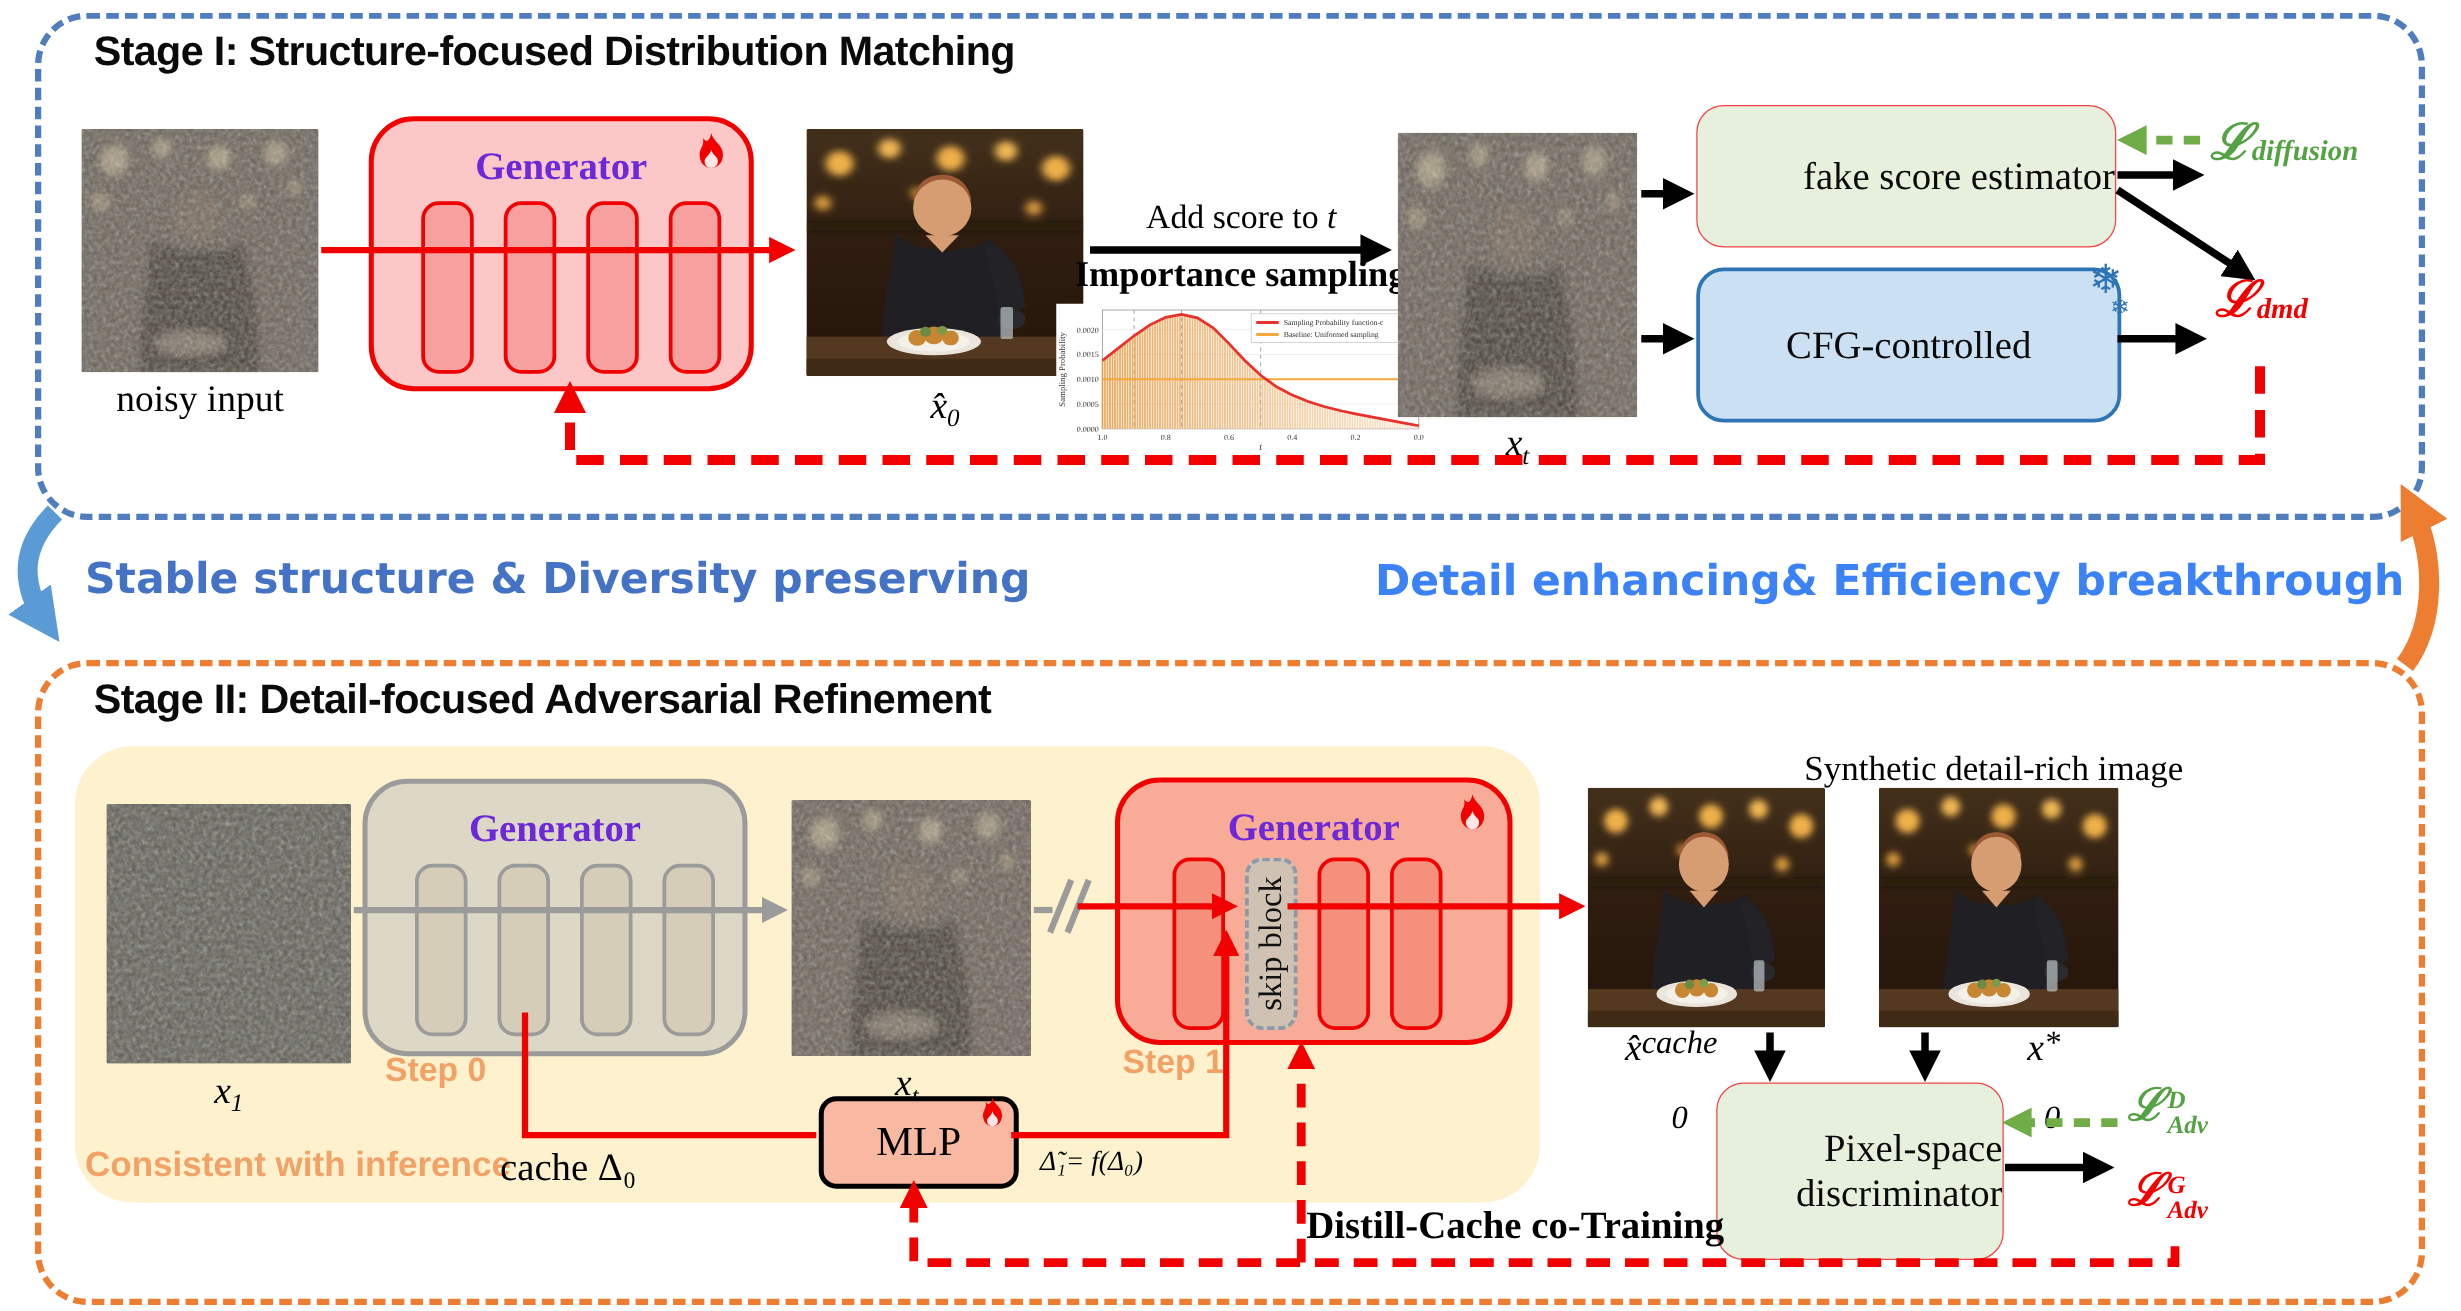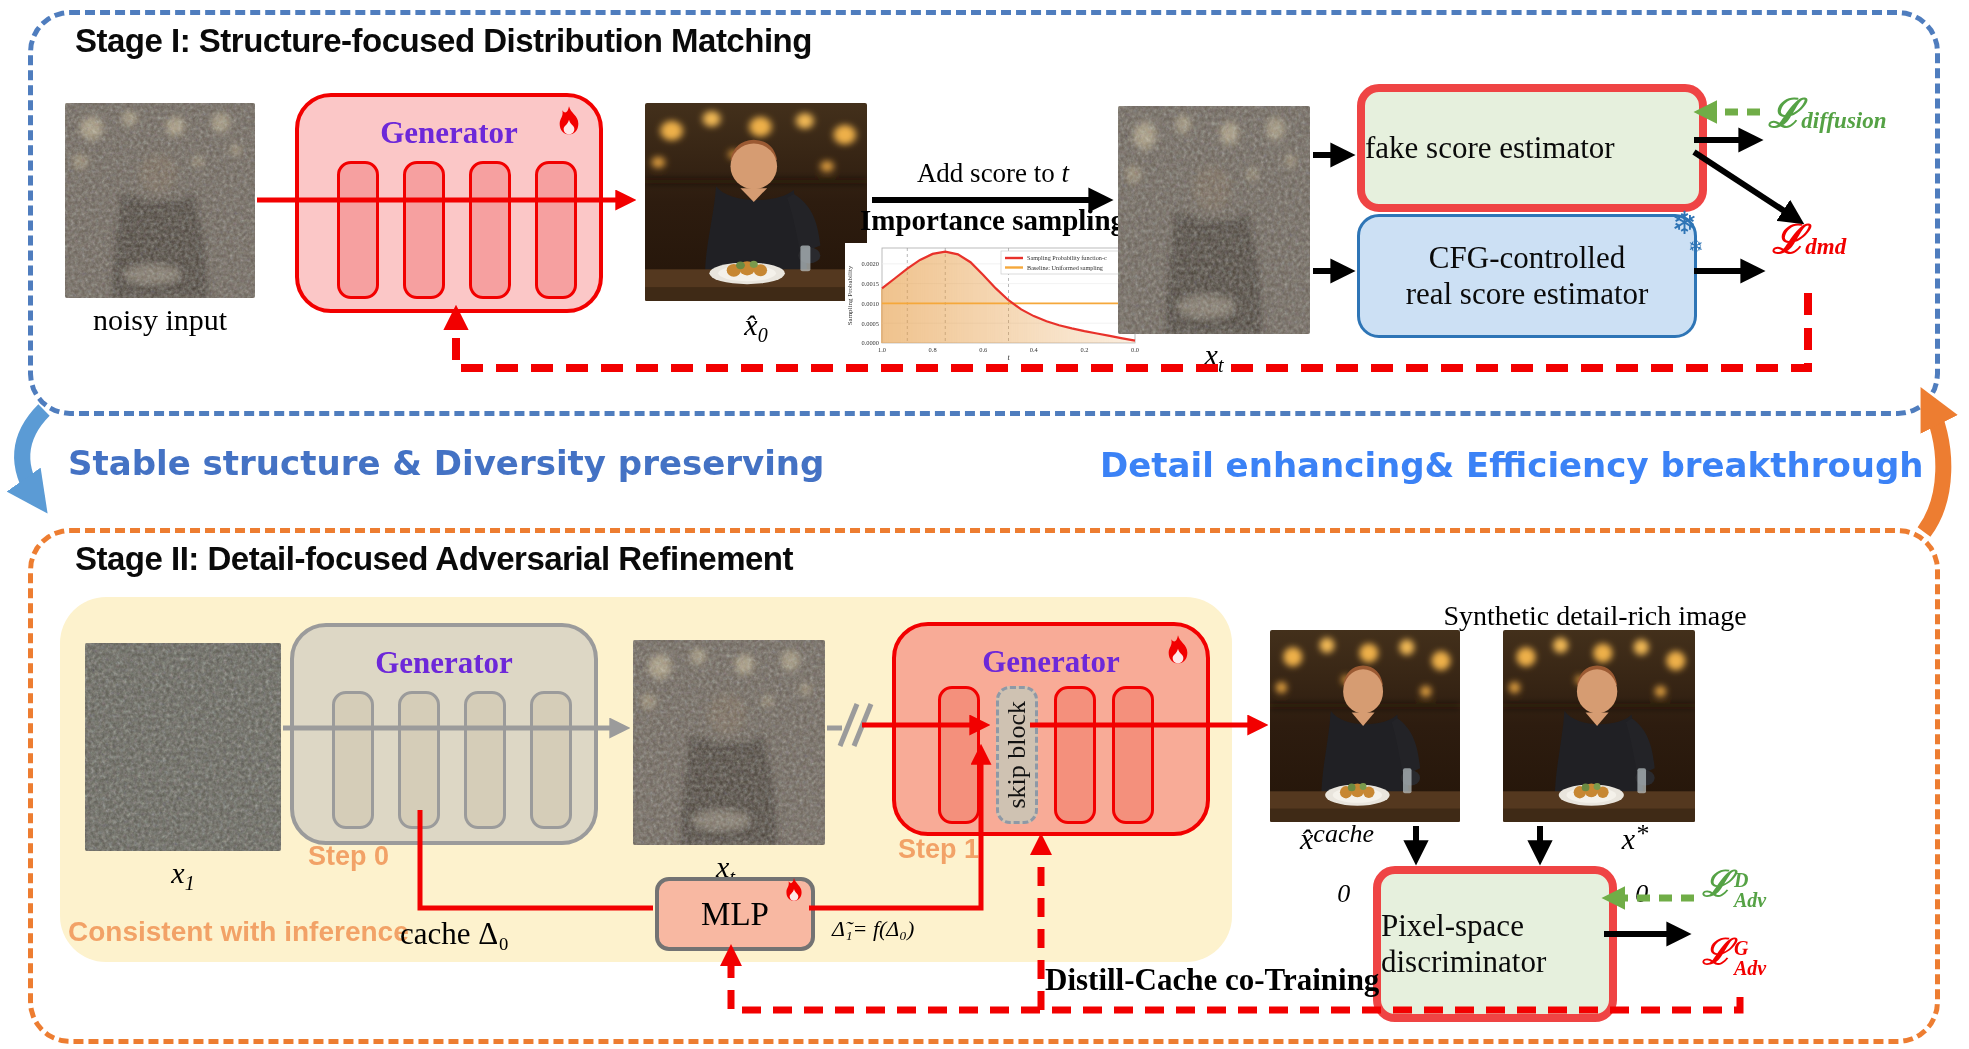--- a/index.html
+++ b/index.html
@@ -21,36 +21,36 @@
   .gen-gray{background:#ddd7c5;border:4px solid #9b9b9b;}
   .gen-title{position:absolute;top:18px;left:0;width:100%;text-align:center;
              font-weight:700;font-size:31px;color:#6d28d9;}
   .bar{position:absolute;width:36px;height:132px;border-radius:14px;top:64px;}
   .bar-red{background:#f6a0a0;border:3px solid #f20000;}
   .bar-salmon{background:#f4907c;border:3px solid #f20000;}
   .bar-gray{background:#d5cdb8;border:3px solid #9b9b9b;}
   .bar-skip{background:#cfc2b2;border:3px dashed #8e99a6;display:flex;align-items:center;justify-content:center;}
   .skip-text{writing-mode:vertical-rl;transform:rotate(180deg);font-size:26px;color:#111;white-space:nowrap;}
   .flame{position:absolute;}
-  .green-box{background:#e6f0dd;border:8px solid #ef4444;border-radius:22px;
-             display:flex;flex-direction:column;align-items:flex-start;justify-content:center;}
+  .green-box{background:#e6f0dd;border:1px solid #ef4444;border-radius:22px;
+             display:flex;flex-direction:column;align-items:flex-end;justify-content:center;}
   .blue-box{background:#cce0f4;border:3px solid #2e75b6;border-radius:22px;
             display:flex;flex-direction:column;align-items:center;justify-content:center;}
   .box-text{font-size:31px;color:#0a0a0a;line-height:1.15;}
   .box-text-bold{font-weight:400;}
   .snow{position:absolute;color:#2e74b5;line-height:1;font-family:"DejaVu Sans",sans-serif;}
   .loss{display:flex;align-items:flex-start;font-style:italic;font-weight:700;}
   .loss .lbase{font-size:40px;line-height:0.9;}
   .loss sub.lsub{font-size:23px;font-weight:700;transform:translateY(12px);}
   .loss .stack{display:inline-flex;flex-direction:column;font-size:20px;line-height:1.0;margin-left:2px;margin-top:2px;}
   .green-text{color:#55a245;}
   .red-text{color:#f20000;}
   .comic{font-family:"DejaVu Sans", sans-serif;font-weight:700;font-size:34px;letter-spacing:0px;}
   .step-label{font-family:"Liberation Sans",sans-serif;font-weight:700;font-size:27px;color:#f2a267;}
-  .mlp-box{background:#f8b8a2;border:4px solid #737373;border-radius:14px;
+  .mlp-box{background:#f8b8a2;border:4px solid #000000;border-radius:14px;
            display:flex;align-items:center;justify-content:center;}
   #cream{left:60px;top:597px;width:1172px;height:365px;background:#fdf2cd;border-radius:46px;}
   .math-label{font-size:22px;font-style:italic;}
   .stacked{display:inline-flex;flex-direction:column;line-height:0.95;font-size:26px;font-style:italic;vertical-align:top;margin-top:0px;gap:35px;}
   .overlay{position:absolute;left:0;top:0;pointer-events:none;}
   #mini-chart{background:#fff;}
 </style>
 </head>
 <body>
 
@@ -332,21 +332,20 @@
   <div class="abs img-label" style="left:1118px;top:338px;width:192px;">
     <i>x</i><sub>t</sub>
   </div>
 
   <div class="abs green-box" style="left:1357px;top:84px;width:334px;height:112px;">
     <div class="box-text">fake score estimator</div>
   </div>
 
   <div class="abs blue-box" style="left:1357px;top:214px;width:334px;height:118px;">
     <div class="box-text box-text-bold">CFG-controlled</div>
-    <div class="box-text">real score estimator</div>
     <span class="snow" style="right:-4px;top:-10px;font-size:32px;">❄</span>
     <span class="snow" style="right:-10px;top:20px;font-size:19px;">❄</span>
   </div>
 
   <div class="abs loss green-text" style="left:1768px;top:96px;">
     <span class="lbase">ℒ</span>
       <sub class="lsub">diffusion</sub>
   </div>
   <div class="abs loss red-text" style="left:1772px;top:222px;">
     <span class="lbase">ℒ</span>

